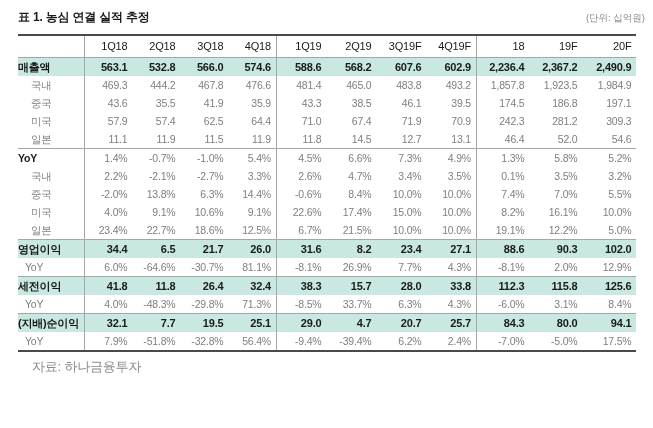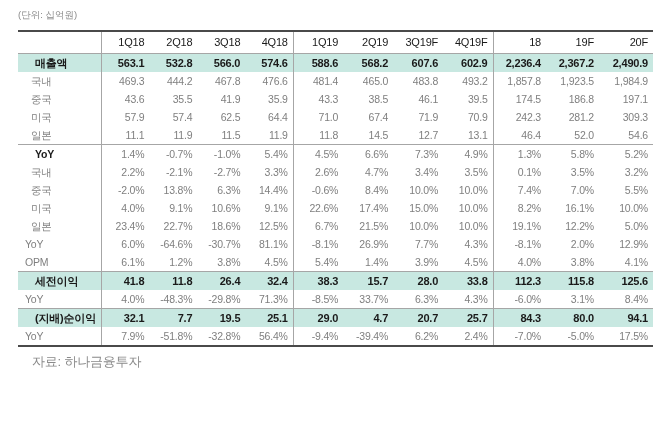--- a/index.html
+++ b/index.html
@@ -32,37 +32,38 @@
     height:18px;line-height:18px;overflow:hidden;white-space:nowrap;
     letter-spacing:-0.2px;
   }
   thead th{
     height:21px;line-height:21px;font-weight:normal;font-size:11px;
     color:var(--text-strong);
     border-bottom:1px solid var(--thin-line);
   }
   tbody td{color:var(--text-muted);font-weight:normal;}
   td.label-cell{text-align:left;}
-  .indent-0{padding-left:17px;}
+  .indent-0{padding-left:0;}
   .indent-1{padding-left:7px;}
   .indent-2{padding-left:13px;}
   tr.row-section td{
     background:var(--highlight);color:var(--text-strong);
     font-weight:bold;font-size:11px;
     border-top:1px solid var(--thin-line);
   }
   tr.row-subheader td{border-top:1px solid var(--thin-line);}
   tr.row-subheader td.label-cell{color:var(--text-strong);font-weight:bold;}
   .divider{border-right:1px solid var(--thin-line);}
   .source-note{margin:6px 0 0 32px;font-size:13px;color:#8a8a8a;letter-spacing:-0.2px;}
 </style>
 </head>
 <body>
 
 <div class="topbar">
+  <span class="page-title">표 1. 농심 연결 실적 추정</span>
   <span class="unit-note">(단위: 십억원)</span>
 </div>
 
 <table>
     <colgroup>
       <col style="width: 66px;">
       <col style="width: 48px;">
       <col style="width: 48px;">
       <col style="width: 48px;">
       <col style="width: 48px;">
@@ -224,47 +225,47 @@
         <td>18.6%</td>
         <td class="divider">12.5%</td>
         <td>6.7%</td>
         <td>21.5%</td>
         <td>10.0%</td>
         <td class="divider">10.0%</td>
         <td>19.1%</td>
         <td>12.2%</td>
         <td>5.0%</td>
       </tr>
+      <tr class="row-section">
+        <td class="label-cell indent-0 divider">영업이익</td>
+        <td>34.4</td>
+        <td>6.5</td>
+        <td>21.7</td>
+        <td class="divider">26.0</td>
+        <td>31.6</td>
+        <td>8.2</td>
+        <td>23.4</td>
+        <td class="divider">27.1</td>
+        <td>88.6</td>
+        <td>90.3</td>
+        <td>102.0</td>
+      </tr>
       <tr class="row-sub">
         <td class="label-cell indent-1 divider">YoY</td>
         <td>6.0%</td>
         <td>-64.6%</td>
         <td>-30.7%</td>
         <td class="divider">81.1%</td>
         <td>-8.1%</td>
         <td>26.9%</td>
         <td>7.7%</td>
         <td class="divider">4.3%</td>
         <td>-8.1%</td>
         <td>2.0%</td>
         <td>12.9%</td>
-      </tr>
-      <tr class="row-sub">
-        <td class="label-cell indent-1 divider">OPM</td>
-        <td>6.1%</td>
-        <td>1.2%</td>
-        <td>3.8%</td>
-        <td class="divider">4.5%</td>
-        <td>5.4%</td>
-        <td>1.4%</td>
-        <td>3.9%</td>
-        <td class="divider">4.5%</td>
-        <td>4.0%</td>
-        <td>3.8%</td>
-        <td>4.1%</td>
       </tr>
       <tr class="row-section">
         <td class="label-cell indent-0 divider">세전이익</td>
         <td>41.8</td>
         <td>11.8</td>
         <td>26.4</td>
         <td class="divider">32.4</td>
         <td>38.3</td>
         <td>15.7</td>
         <td>28.0</td>

